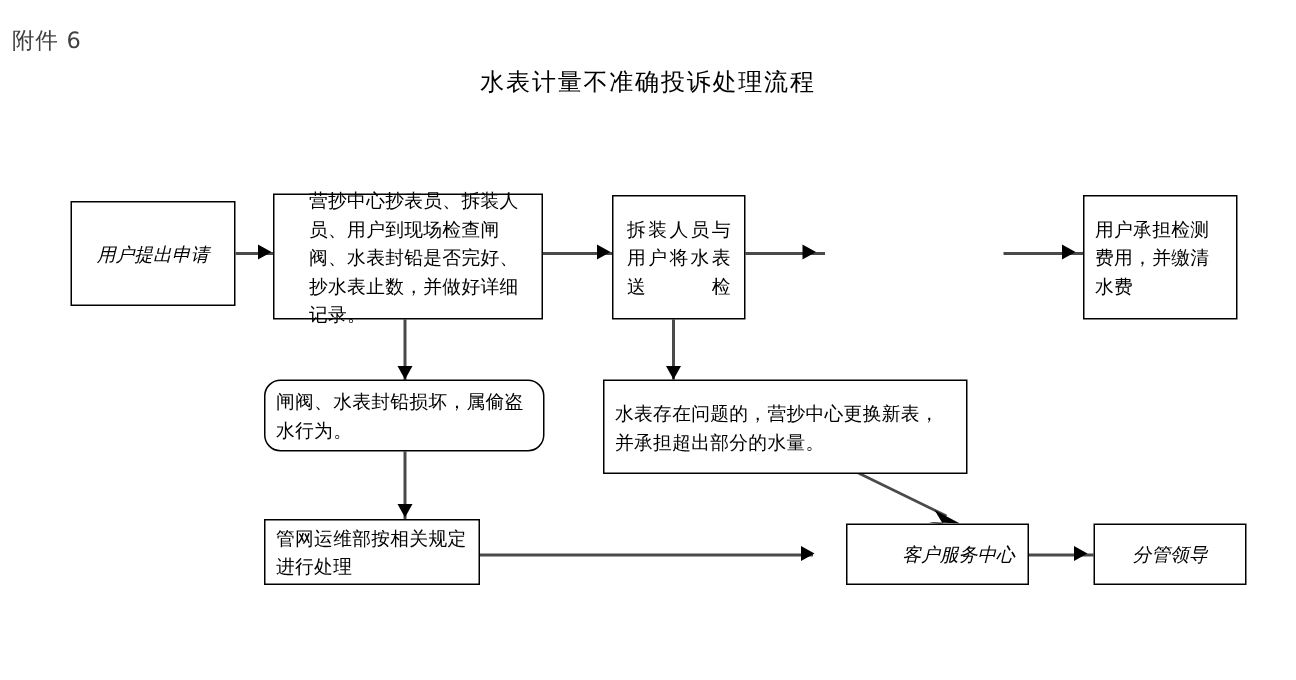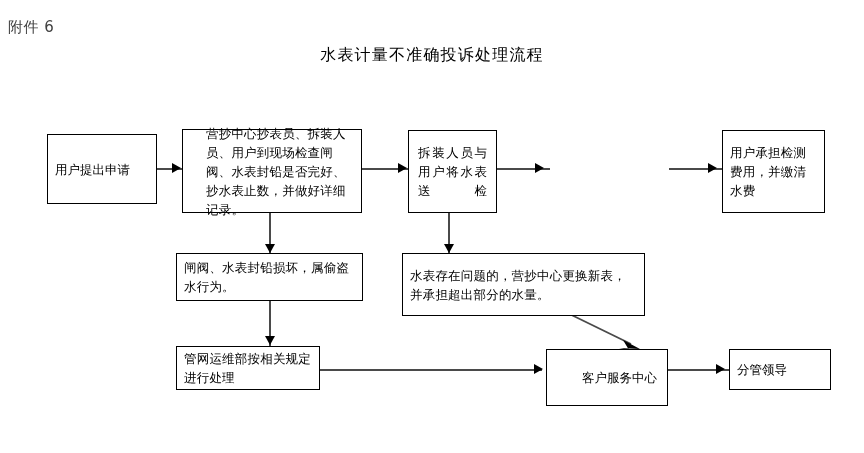--- a/index.html
+++ b/index.html
@@ -44,21 +44,21 @@
     line-height: 19px;
     display: flex;
     align-items: center;
     z-index: 3;
   }
   .node .txt {
     display: block;
     width: 100%;
     padding: 0 7px;
   }
-  .node.center .txt { text-align: left; }
+  .node.center .txt { text-align: center; font-style: italic; }
   .node.justify .txt {
     text-align: justify;
     text-align-last: justify;
     padding: 0 9px;
   }
   .node.para .txt {
     text-align: left;
     letter-spacing: 0.2px;
   }
   
@@ -144,33 +144,33 @@
 
   <div class="node justify" style="left:408px; top:130px; width:89px; height:83px;">
     <span class="txt">拆装人员与用户将水表送检</span>
   </div>
 
 
   <div class="node para" style="left:722px; top:130px; width:103px; height:83px;">
     <span class="txt">用户承担检测费用，并缴清水费</span>
   </div>
 
-  <div class="node para" style="left:176px; top:253px; width:187px; height:48px;">
+  <div class="node para" style="left:176px; top:253px; width:187px; height:48px;border-radius:11px;">
     <span class="txt">闸阀、水表封铅损坏，属偷盗水行为。</span>
   </div>
 
   <div class="node para" style="left:402px; top:253px; width:243px; height:63px;">
     <span class="txt">水表存在问题的，营抄中心更换新表，并承担超出部分的水量。</span>
   </div>
 
   <div class="node para" style="left:176px; top:346px; width:144px; height:44px;">
     <span class="txt">管网运维部按相关规定进行处理</span>
   </div>
 
-  <div class="node center" style="left:546px; top:349px; width:122px; height:57px;padding-left:28px;">
+  <div class="node center" style="left:564px; top:349px; width:122px; height:41px;padding-left:28px;">
     <span class="txt">客户服务中心</span>
   </div>
 
   <div class="node center" style="left:729px; top:349px; width:102px; height:41px;">
     <span class="txt">分管领导</span>
   </div>
 
 </div>
 
 </body></html>

